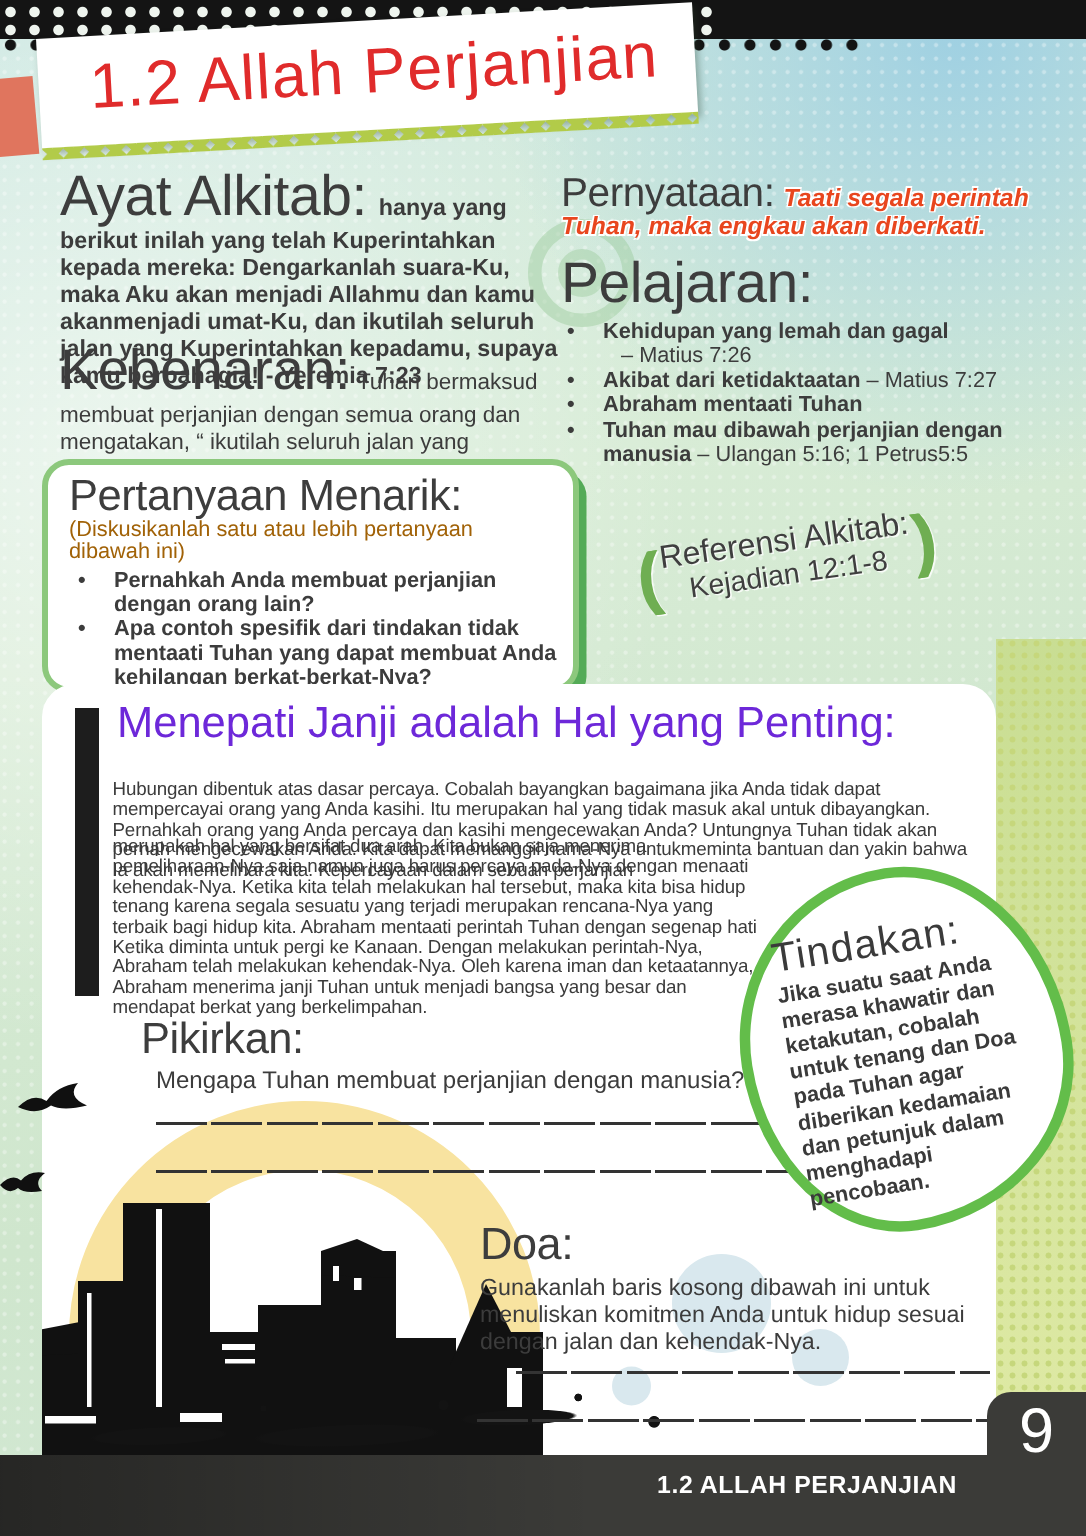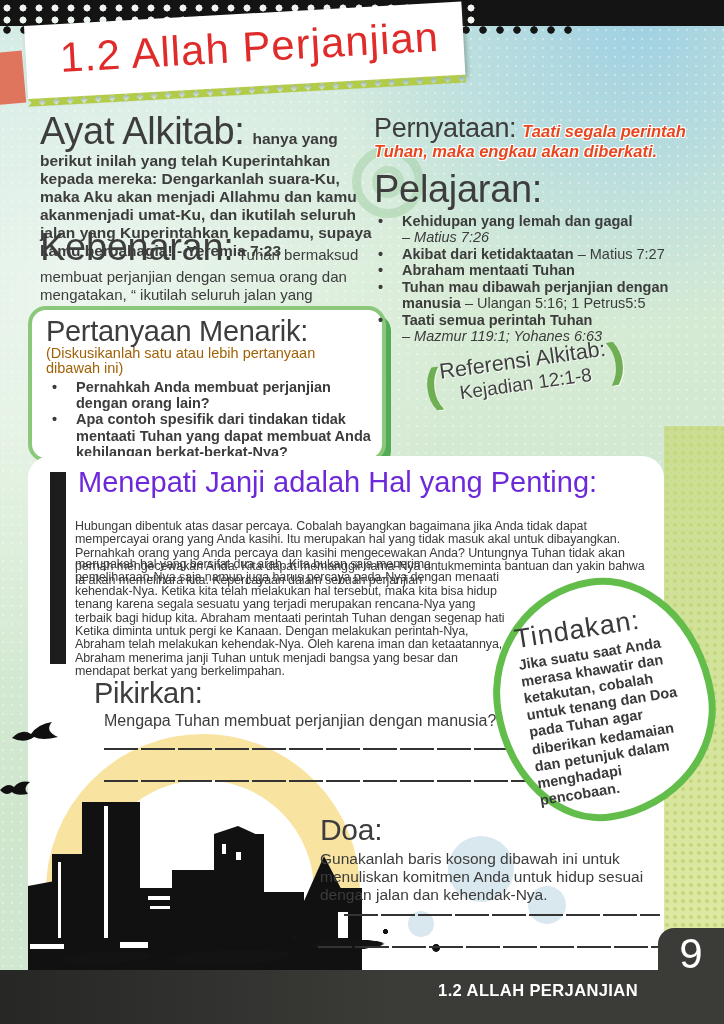--- a/index.html
+++ b/index.html
@@ -75,21 +75,21 @@
   .sec-pernyataan { position:absolute; left:374px; top:114px; width:330px; z-index:2; }
   .sec-pernyataan .h1 { font-size:27px; margin-right:6px; }
   .statement { font-size:16.5px; font-weight:bold; font-style:italic; color:#e8461e; line-height:1.15;
       text-shadow:1px 1px 0 #fff,-1px -1px 0 #fff,1px -1px 0 #fff,-1px 1px 0 #fff; }
   .sec-pelajaran { position:absolute; left:374px; top:170px; width:320px; z-index:2; }
   .pl-list { list-style:none; margin-top:3px; }
   .pl-list li { position:relative; padding-left:28px; font-size:14.5px; line-height:1.14; color:#3c3c3c; }
   .pl-list li::before { content:"•"; position:absolute; left:4px; top:0; font-weight:bold; }
   .pl-list b { font-weight:bold; }
   .pl-list .ref { font-weight:normal; }
-  .pl-list li.ref-block .ref { display:block; margin-left:0;font-style:italic; }
+  .pl-list li.ref-block .ref { display:block; margin-left:12px; }
 
   .referensi { position:absolute; left:424px; top:342px; width:288px; z-index:2;
       display:flex; align-items:center; transform:rotate(-8deg); }
   .arc { font-size:46px; font-weight:bold; color:#6fae52; letter-spacing:-16px; line-height:1;
       text-shadow:1px 1px 0 rgba(255,255,255,.7); padding-right:16px; }
   .arc-right { padding:0 0 0 2px; }
   .ref-text { text-align:center; color:#3f3f3f;
       text-shadow:1px 1px 0 rgba(255,255,255,.8); }
   .ref-line1 { font-size:21.5px; }
   .ref-line2 { font-size:19px; }
@@ -191,21 +191,20 @@
     <span class="h1">Pernyataan:</span><span class="statement">Taati segala perintah Tuhan, maka engkau akan diberkati.</span>
   </section>
 
   <section class="sec-pelajaran">
     <div class="h1">Pelajaran:</div>
     <ul class="pl-list">
       <li class="ref-block"><b>Kehidupan yang lemah dan gagal</b> <span class="ref">– Matius 7:26</span></li>
       <li><b>Akibat dari ketidaktaatan</b> <span class="ref">– Matius 7:27</span></li>
       <li class="ref-block"><b>Abraham mentaati Tuhan</b> </li>
       <li><b>Tuhan mau dibawah perjanjian dengan manusia</b> <span class="ref">– Ulangan 5:16; 1 Petrus5:5</span></li>
-      <li class="ref-block"><b>Taati semua perintah Tuhan</b> <span class="ref">– Mazmur 119:1; Yohanes 6:63</span></li>
     </ul>
   </section>
 
   <div class="referensi">
     <span class="arc">((</span>
     <div class="ref-text">
       <div class="ref-line1">Referensi Alkitab:</div>
       <div class="ref-line2">Kejadian 12:1-8</div>
     </div>
     <span class="arc arc-right">))</span>

